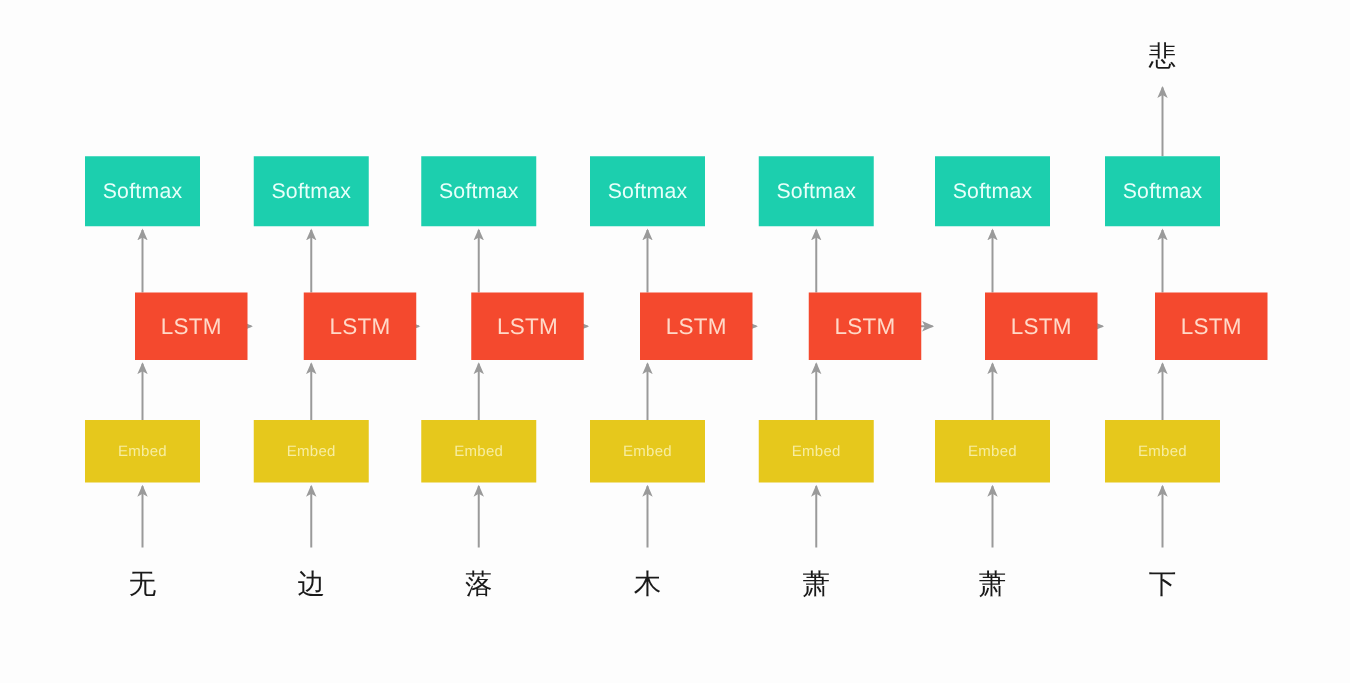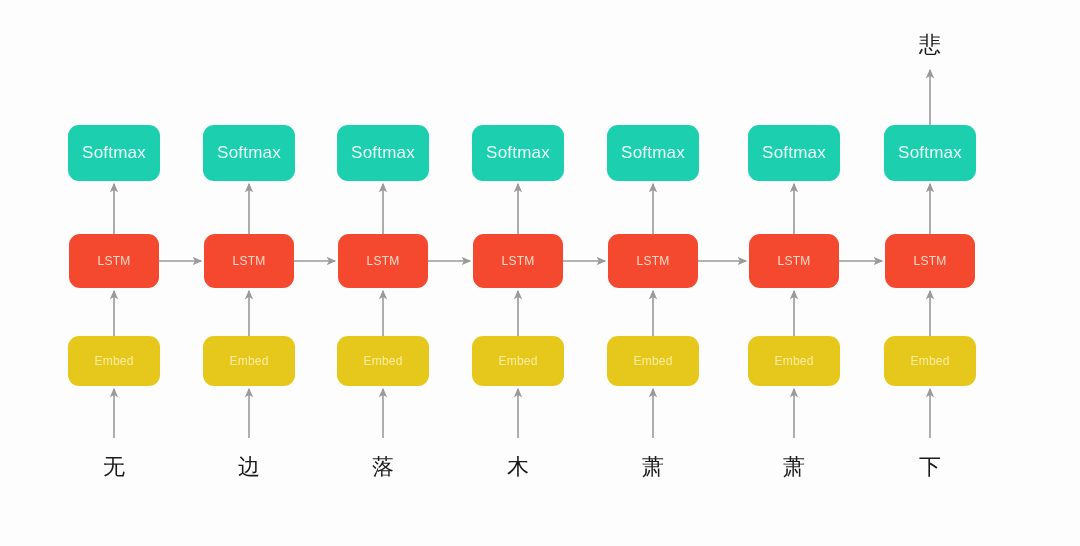--- a/index.html
+++ b/index.html
@@ -26,38 +26,39 @@
     width: 1080px;
     height: 546px;
     pointer-events: none;
   }
   .node {
     position: absolute;
     box-sizing: border-box;
     display: flex;
     align-items: center;
     justify-content: center;
-    border-radius: 11px;
+    border-radius: 0;
     letter-spacing: 0.2px;
     white-space: nowrap;
     user-select: none;
   }
   .node-softmax {
     width: 92px;
     height: 56px;
     background: #1ccfae;
     color: #e8fffa;
     font-size: 17px;
   }
   .node-lstm {
     width: 90px;
     height: 54px;
     background: #f4492e;
     color: #ffd9c8;
-    font-size: 12px;
+    font-size: 18px;
+    margin-left: 39px;
   }
   .node-embed {
     width: 92px;
     height: 50px;
     background: #e6c81c;
     color: #f7eda0;
     font-size: 12px;
   }
   .char-label {
     position: absolute;

